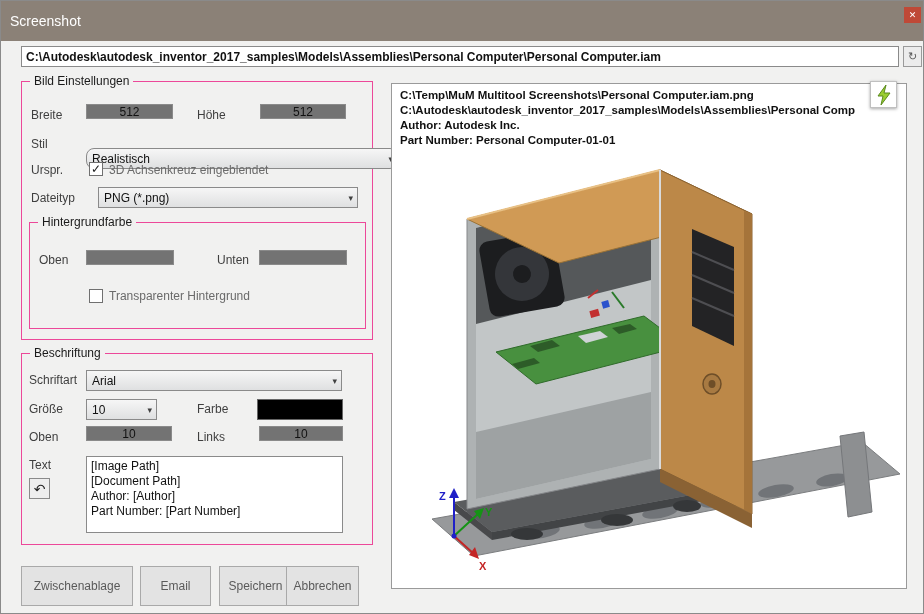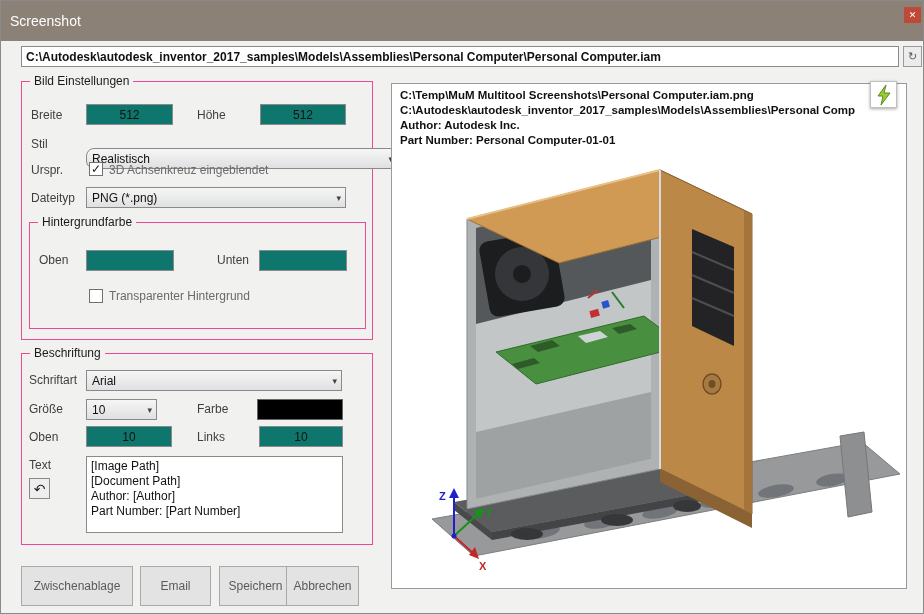--- a/index.html
+++ b/index.html
@@ -15,21 +15,21 @@
                 background:#fff; font-size:12px; font-weight:bold; padding:0 4px; color:#111; }
   .path-side-btn { position:absolute; left:902px; top:45px; width:19px; height:21px; border:1px solid #9a9a9a;
                    background:#ececec; font-size:11px; color:#555; display:flex; align-items:center; justify-content:center; }
 
   .groupbox { position:absolute; border:1px solid #ec4899; }
   .groupbox-title { position:absolute; top:-8px; left:8px; background:#f1f1f0; padding:0 4px; font-size:12px; color:#1a1a1a; white-space:nowrap; }
 
   .lbl { position:absolute; font-size:12px; color:#3f3f3f; white-space:nowrap; }
   .lbl.dim { color:#6a6a6a; }
 
-  .tb { position:absolute; height:21px; border:1px solid #8a8a8a; background:#0f766e; font-size:12px; padding:0 3px; color:#111; }
+  .tb { position:absolute; height:15px; border:1px solid #8a8a8a; background:#737373; font-size:12px; padding:0 3px; color:#111; }
   .tb.center { text-align:center; }
 
   .combo { position:absolute; height:21px; border:1px solid #8a8a8a; background:linear-gradient(#f6f6f6,#dfe0e1);
            font-size:12px; color:#111; display:flex; align-items:center; padding:0 18px 0 5px; }
   .combo .arrow { position:absolute; right:4px; top:0; bottom:0; display:flex; align-items:center; font-size:9px; color:#404040; }
 
   .cb { position:absolute; width:14px; height:14px; border:1px solid #707070; background:#fff;
         font-size:12px; line-height:12px; text-align:center; color:#1d1d1d; }
 
   .swatch { position:absolute; background:#000; border:1px solid #666; }
@@ -79,21 +79,21 @@
   <div class="combo" style="left:85px; top:147px; width:312px;border-radius:8px;">
     <span>Realistisch</span>
     <span class="arrow">▾</span>
   </div>
 
   <span class="lbl" style="left:30px; top:162px;">Urspr.</span>
   <div class="cb" style="left:88px; top:161px;">✓</div>
   <span class="lbl dim" style="left:108px; top:162px;">3D Achsenkreuz eingeblendet</span>
 
   <span class="lbl" style="left:30px; top:190px;">Dateityp</span>
-  <div class="combo" style="left:85px; top:186px; width:260px;">
+  <div class="combo" style="left:97px; top:186px; width:260px;">
     <span>PNG (*.png)</span>
     <span class="arrow">▾</span>
   </div>
 
   <div class="groupbox" style="left:28px; top:221px; width:337px; height:107px;">
     <span class="groupbox-title">Hintergrundfarbe</span>
   </div>
   <span class="lbl" style="left:38px; top:252px;">Oben</span>
   <input class="tb" style="left: 85px; top: 249px; width: 88px;" value="">
   <span class="lbl" style="left:216px; top:252px;">Unten</span>

